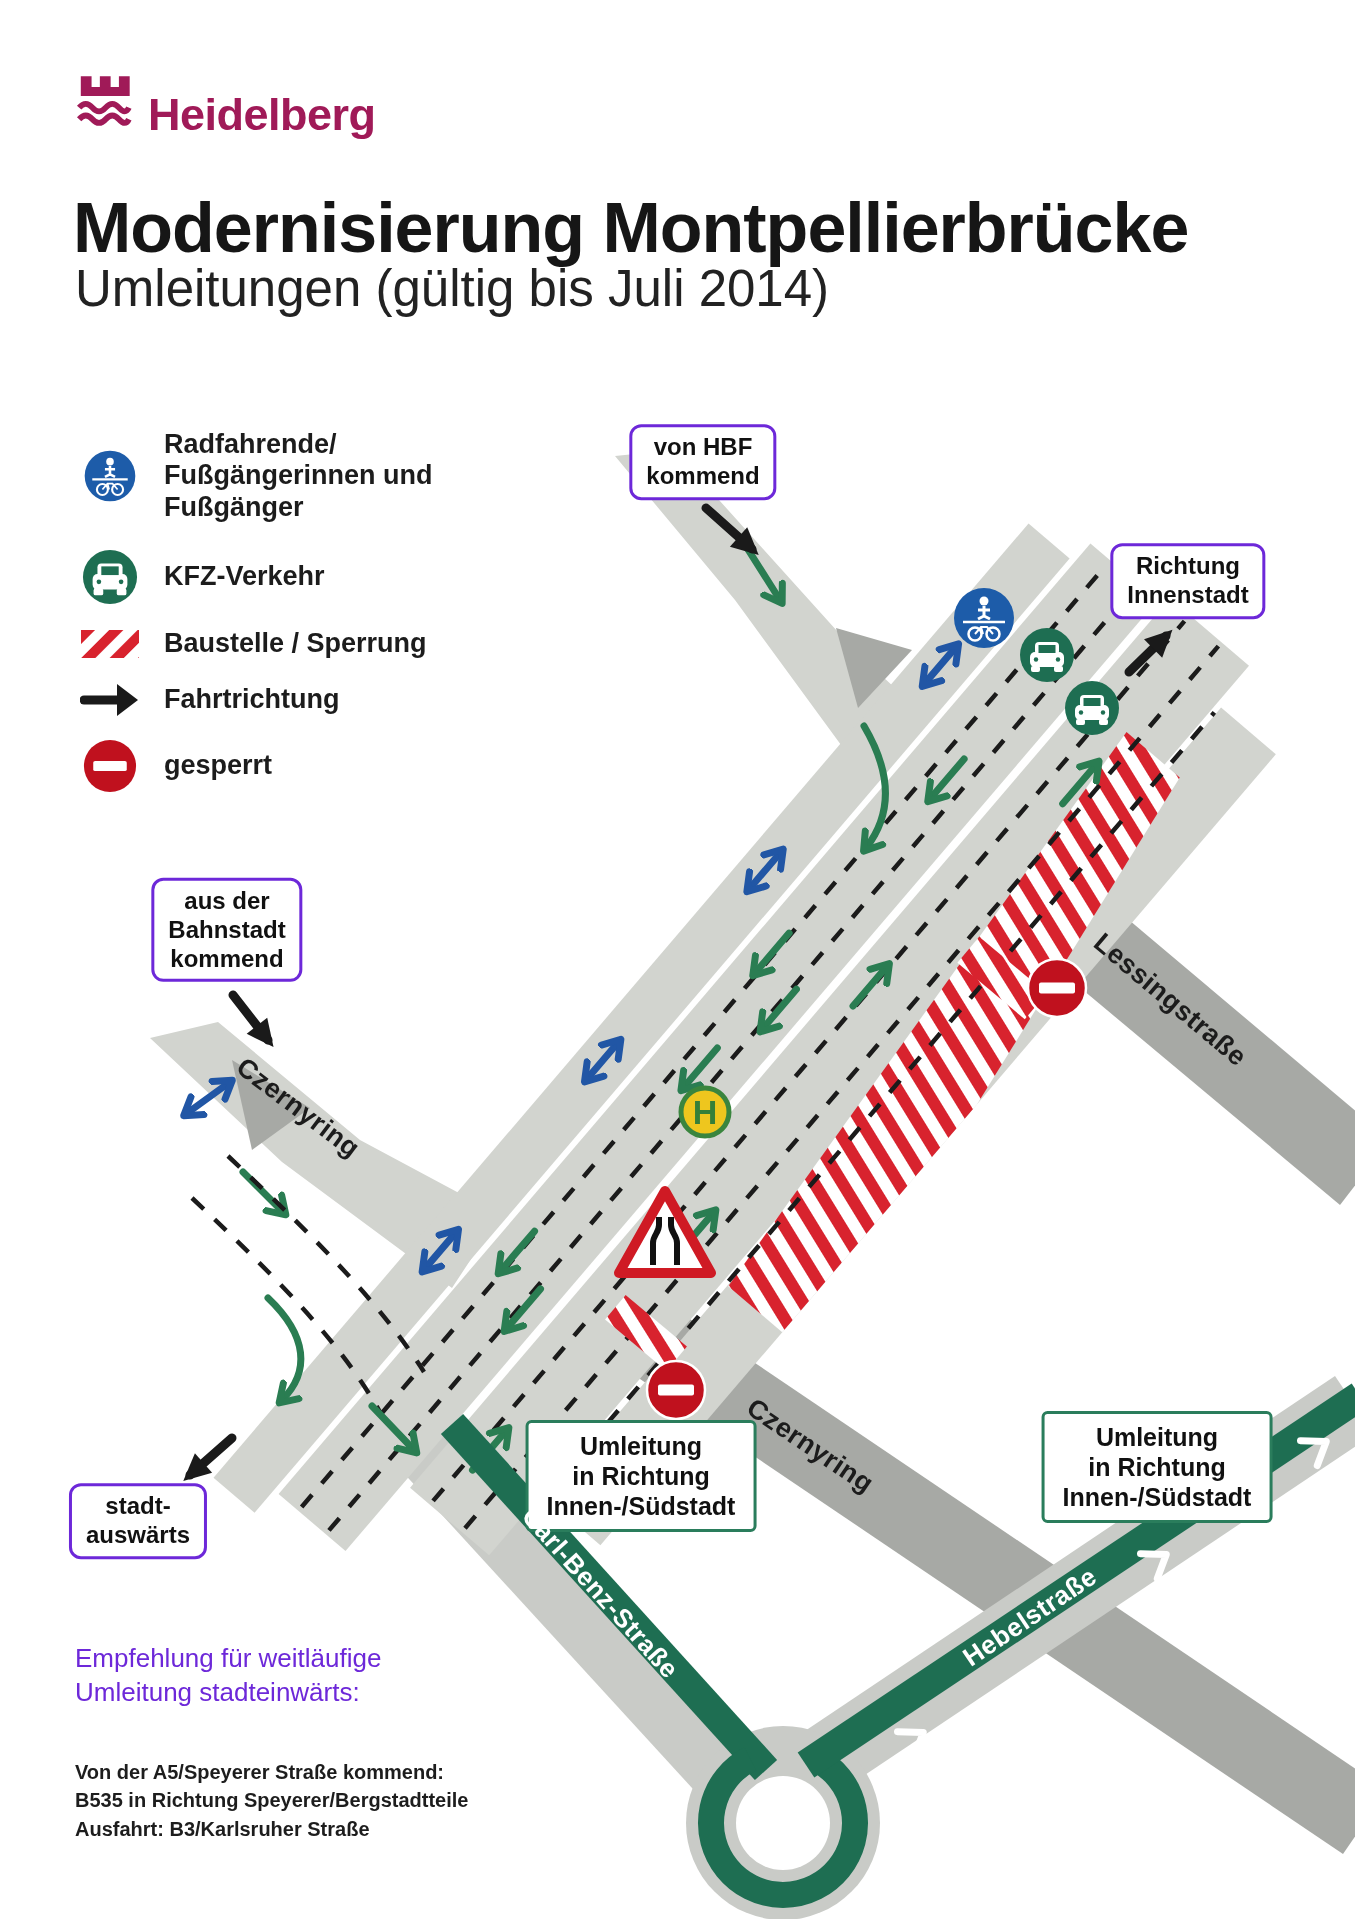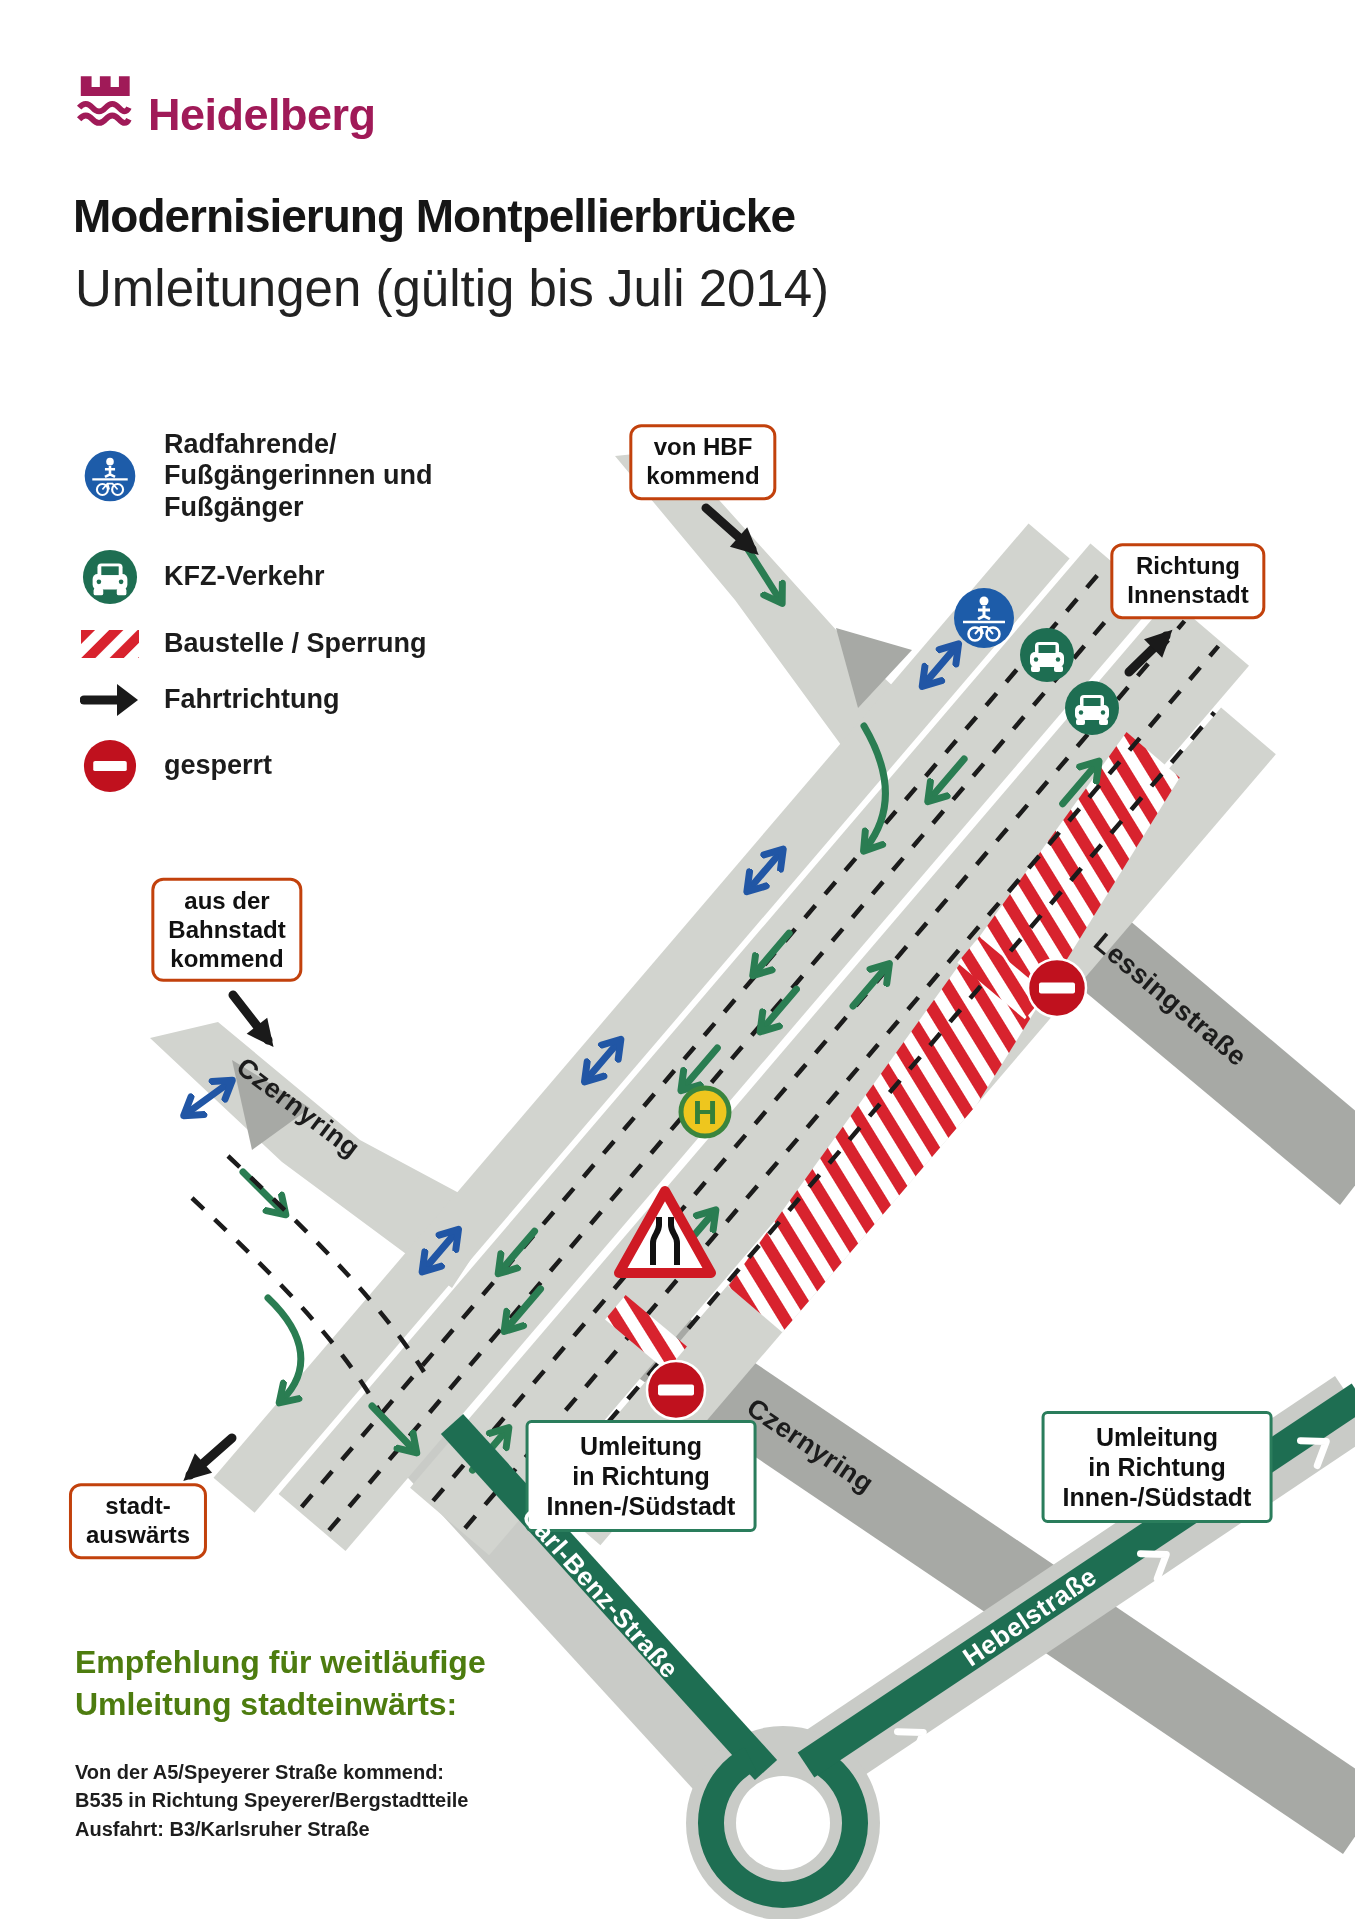--- a/index.html
+++ b/index.html
@@ -4,40 +4,40 @@
 <style>
   html,body{margin:0;padding:0;background:#fff;}
   .page{position:relative;width:1355px;height:1919px;background:#fff;overflow:hidden;
         font-family:"Liberation Sans",sans-serif;color:#1a1a1a;}
   svg{display:block;}
   .map-layer{position:absolute;left:0;top:0;width:1355px;height:1919px;}
 
   
   .logo{position:absolute;left:75px;top:60px;display:flex;align-items:center;gap:15px;}
   .brand-name{font-size:45px;font-weight:bold;color:#a01a58;letter-spacing:-0.5px;margin-top:29px;}
-  .title{position:absolute;left:73px;top:192px;font-size:46px;line-height:1.05;font-weight:800;color:#161616;letter-spacing:-1px;}
+  .title{position:absolute;left:73px;top:192px;font-size:70px;line-height:1.05;font-weight:800;color:#161616;letter-spacing:-1px;}
   .subtitle{position:absolute;left:75px;top:262px;font-size:51px;line-height:1.05;font-weight:400;color:#222;}
 
   
   .lg-row{position:absolute;left:80px;display:flex;align-items:center;gap:24px;}
   .lg-ic{width:60px;display:flex;justify-content:center;align-items:center;flex:0 0 60px;}
   .lg-label{font-size:27px;font-weight:bold;line-height:1.16;color:#1c1c1c;white-space:pre-line;}
 
   
-  .co{position:absolute;transform:translate(-50%,-50%);background:#fff;border:3px solid #c2410c;
+  .co{position:absolute;transform:translate(-50%,-50%);background:#fff;border:3px solid #6d28d9;
       border-radius:12px;padding:6px 14px;font-size:24px;font-weight:bold;line-height:1.2;
       text-align:center;color:#111;white-space:pre-line;}
   .co.green{border-color:#2a7d5c;border-radius:6px;font-size:25px;padding:8px 18px;}
 
   
   .rl{position:absolute;font-size:27px;font-weight:bold;color:#1c1c1c;letter-spacing:.5px;white-space:nowrap;}
   .rl.white{color:#fff;font-size:26px;}
 
   
-  .f-head{position:absolute;left:75px;top:1642px;font-size:32px;font-weight:bold;line-height:1.3;white-space:pre-line;color:#4d7c0f;}
+  .f-head{position:absolute;left:75px;top:1642px;font-size:26px;font-weight:normal;line-height:1.3;white-space:pre-line;color:#6d28d9;}
   .f-body{position:absolute;left:75px;top:1758px;font-size:20px;font-weight:700;line-height:1.42;color:#1d1d1d;}
 
   
   .road{fill:#d2d4cf;}
   .roadd{fill:#a7a9a5;}
   .roadl2{fill:#c9cbc7;}
   .dash{stroke:#1b1b1b;stroke-width:4.5;stroke-dasharray:16 15;fill:none;}
   .ga{stroke:#2a7d52;stroke-width:7;fill:none;stroke-linecap:round;}
   .ba{stroke:#2156a5;stroke-width:7;fill:none;stroke-linecap:round;}
   .ka{stroke:#1a1a1a;stroke-width:9;fill:none;stroke-linecap:round;}

